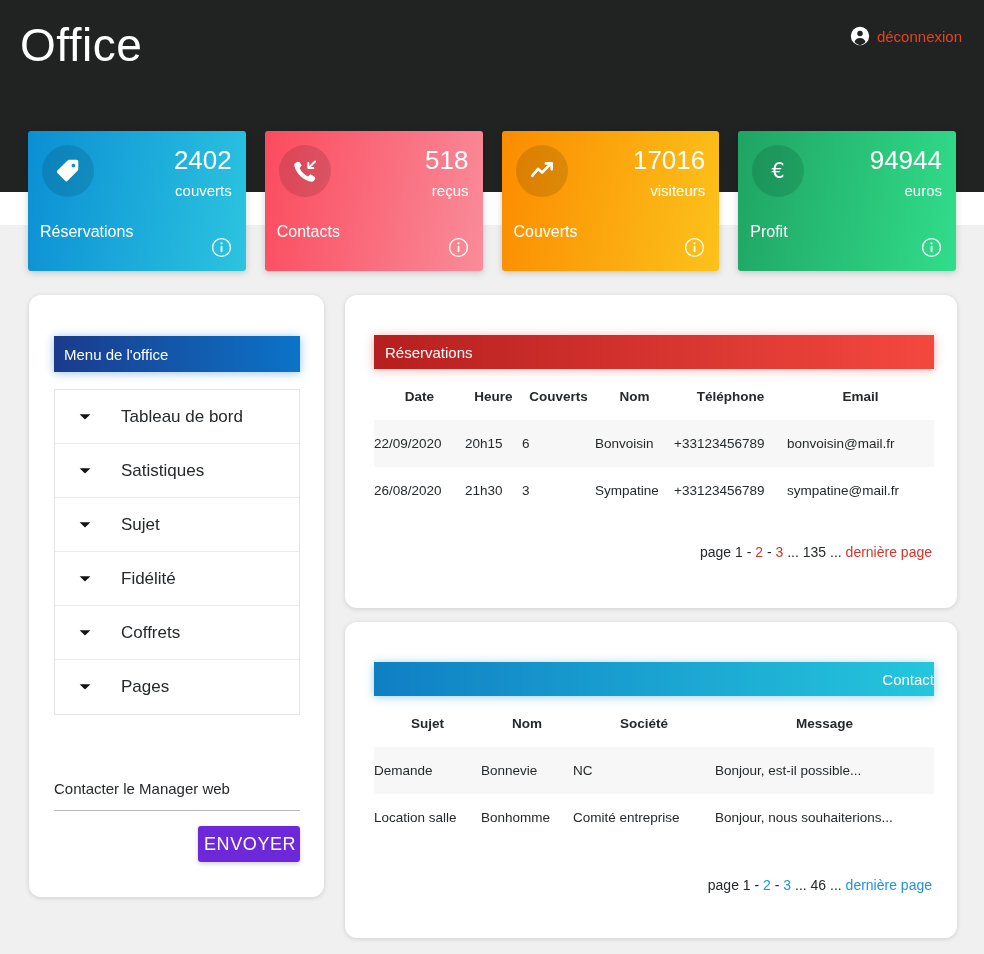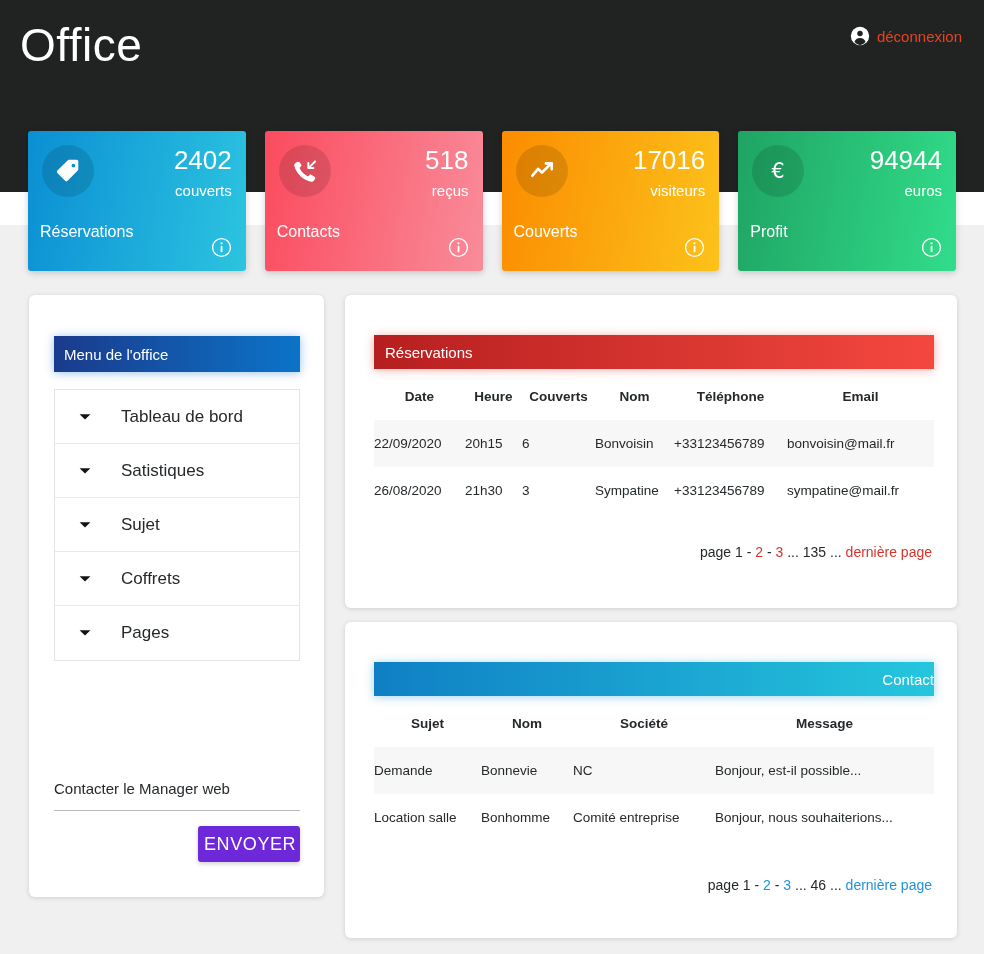--- a/index.html
+++ b/index.html
@@ -131,21 +131,21 @@
   .card-info {
     position: absolute;
     right: 14px; bottom: 13px;
     width: 21px; height: 21px;
   }
 
   
   .panel {
     position: absolute;
     background: #ffffff;
-    border-radius: 6px;
+    border-radius: 12px;
     box-shadow: 0 1px 5px rgba(0,0,0,0.14);
     z-index: 2;
   }
 
   
   .panel-left {
     left: 29px;
     top: 295px;
     width: 295px;
     height: 602px;
@@ -448,20 +448,28 @@
 
     <div class="menu-item">
       <span class="caret">
         <svg width="12" height="8" viewBox="0 0 12 8">
             <path d="M0.6 1.2 6 6.6l5.4-5.4z" fill="#111315"></path>
           </svg>
       </span>
       <span class="menu-label">Sujet</span>
     </div>
 
+    <div class="menu-item">
+      <span class="caret">
+        <svg width="12" height="8" viewBox="0 0 12 8">
+            <path d="M0.6 1.2 6 6.6l5.4-5.4z" fill="#111315"></path>
+          </svg>
+      </span>
+      <span class="menu-label">Fidélité</span>
+    </div>
 
     <div class="menu-item">
       <span class="caret">
         <svg width="12" height="8" viewBox="0 0 12 8">
             <path d="M0.6 1.2 6 6.6l5.4-5.4z" fill="#111315"></path>
           </svg>
       </span>
       <span class="menu-label">Coffrets</span>
     </div>
 

